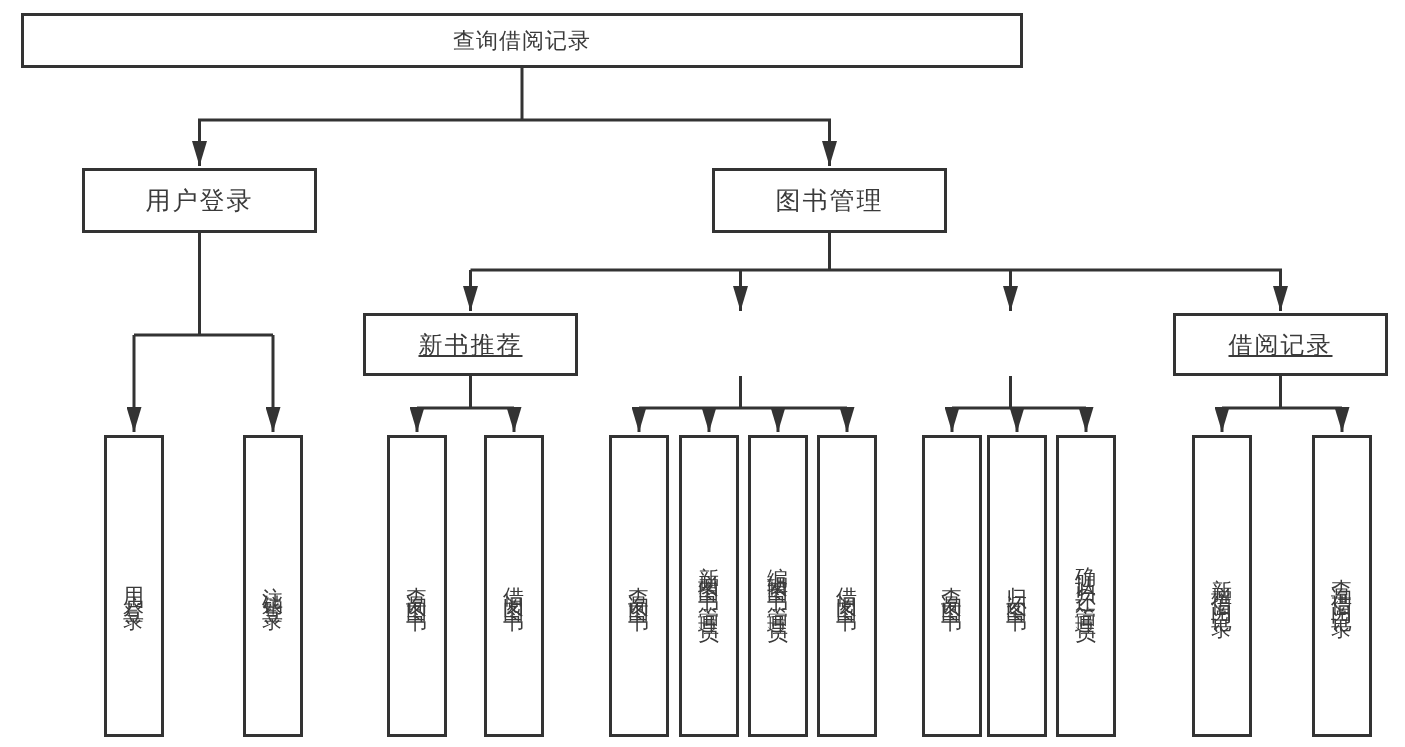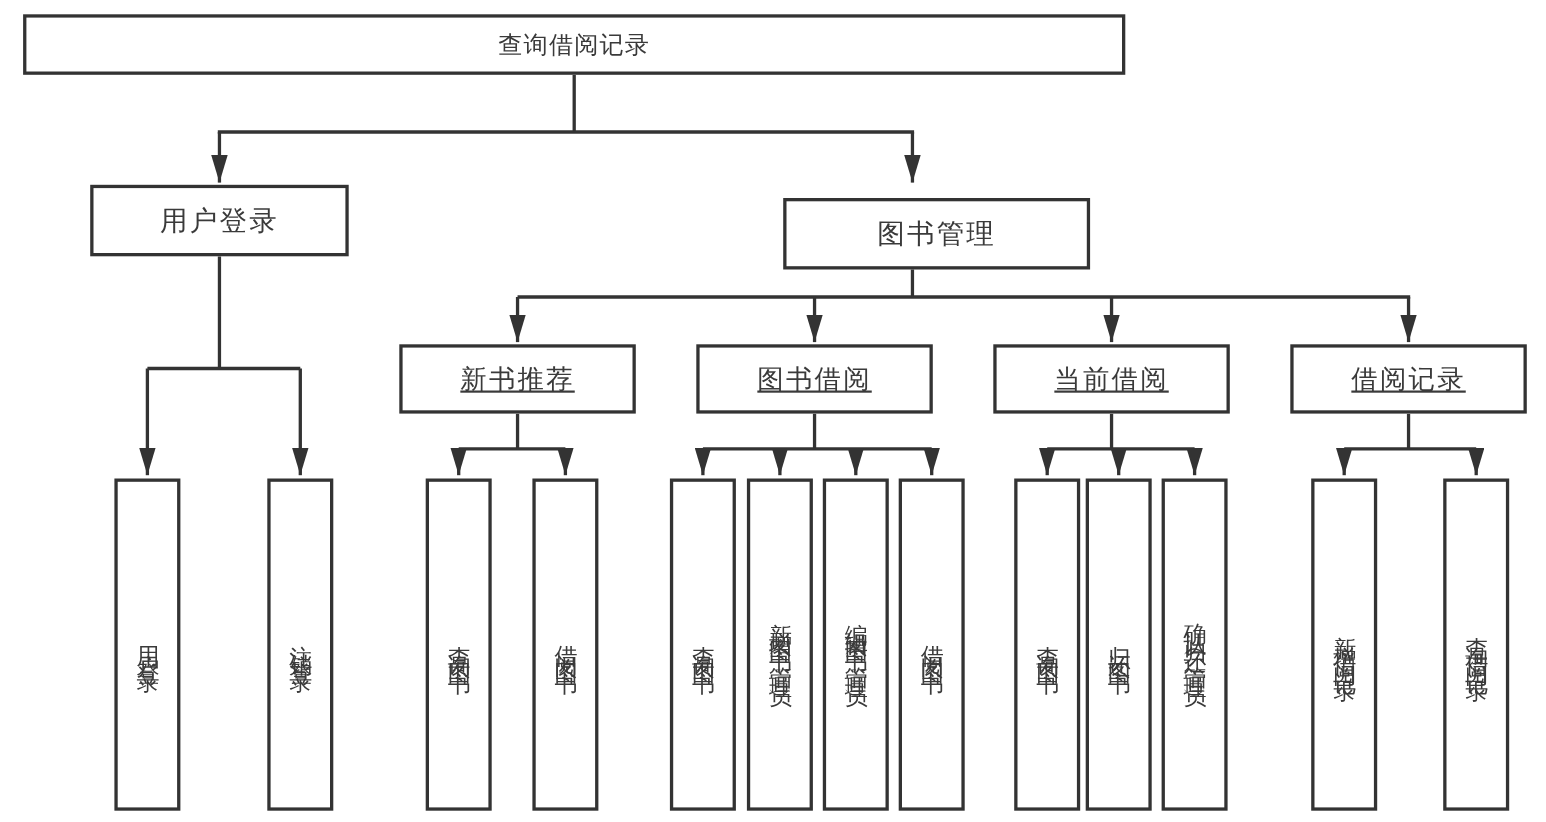--- a/index.html
+++ b/index.html
@@ -110,32 +110,26 @@
     <line x1="1342" y1="408" x2="1342" y2="432" marker-end="url(#arrow)"></line>
   </svg>
 
   <div class="box root-box" style="left:21px; top:13px; width:1002px; height:55px;">
     <span>查询借阅记录</span>
   </div>
 
   <div class="box l2-box" style="left:82px; top:168px; width:235px; height:65px;">
     <span>用户登录</span>
   </div>
-  <div class="box l2-box" style="left:712px; top:180px; width:279px; height:65px;">
+  <div class="box l2-box" style="left:712px; top:168px; width:235px; height:65px;">
     <span>图书管理</span>
   </div>
 
   <div class="box l3-box" style="left:363px; top:313px; width:215px; height:63px;">
     <span>新书推荐</span>
-  </div>
-  <div class="box l3-box" style="left:633px; top:313px; width:215px; height:63px;">
-    <span>图书借阅</span>
-  </div>
-  <div class="box l3-box" style="left:903px; top:313px; width:215px; height:63px;">
-    <span>当前借阅</span>
   </div>
   <div class="box l3-box" style="left:1173px; top:313px; width:215px; height:63px;">
     <span>借阅记录</span>
   </div>
 
   <div class="box leaf-box" style="left:104px;">
     <span class="vtext">用户登录</span>
   </div>
   <div class="box leaf-box" style="left:243px;">
     <span class="vtext">注销登录</span>

